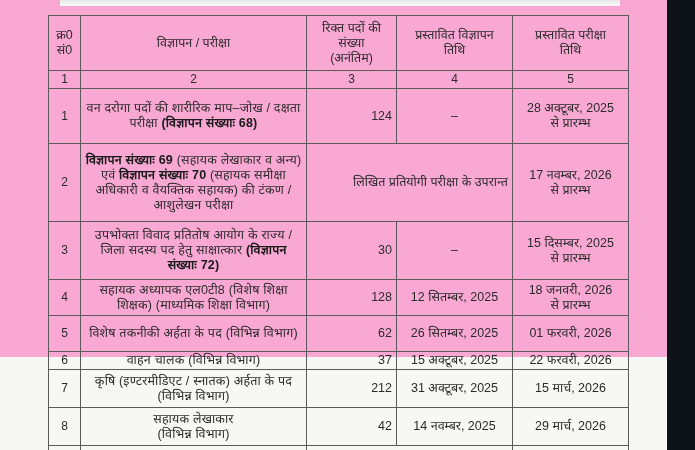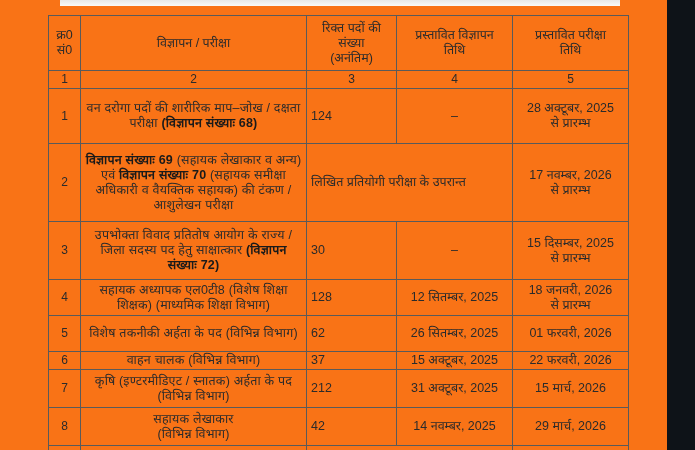--- a/index.html
+++ b/index.html
@@ -3,22 +3,22 @@
 <meta charset="utf-8">
 <style>
   html, body { margin: 0; padding: 0; }
   body {
     width: 695px; height: 450px; overflow: hidden; position: relative;
     background: #f7f7f5;
     font-family: "Liberation Sans", "DejaVu Sans", sans-serif;
     color: #2a2a2a;
   }
   .page {
-    position: absolute; left: 0; top: 0; width: 667px; height: 450px;
-    background: #f97316;
+    position: absolute; left: 0; top: 0; width: 667px; height: 357px;
+    background: #f9a8d4;
     padding-left: 7px;
   }
   .dark-panel {
     position: absolute; left: 667px; top: 0; width: 28px; height: 450px;
     background: #0e1318;
   }
   .top-smudge {
     position: absolute; left: 60px; top: 0; width: 560px; height: 6px;
     background: linear-gradient(to bottom, #e8e8e6, #fafaf8);
   }
@@ -40,21 +40,21 @@
   col.c1 { width: 32px; }
   col.c2 { width: 226px; }
   col.c3 { width: 90px; }
   col.c4 { width: 116px; }
   col.c5 { width: 116px; }
   th { text-align: center; }
   .hdr-row { height: 55px; }
   .idx-row td { text-align: center; height: 14px; padding: 0 4px; font-size: 12px; }
   .sn { text-align: center; font-size: 12px; }
   .desc { text-align: center; letter-spacing: 0.2px; }
-  .num { text-align: left; }
+  .num { text-align: right; }
   .date { text-align: center; }
   .exam { text-align: center; padding-left: 6px; }
   b { font-weight: bold; color: #1a1a1a; }
   .r1 { height: 55px; }
   .r2 { height: 78px; }
   .r3 { height: 58px; }
   .r4 { height: 36px; }
   .r5 { height: 36px; }
   .r6 { height: 16px; }
   .r7 { height: 38px; }

